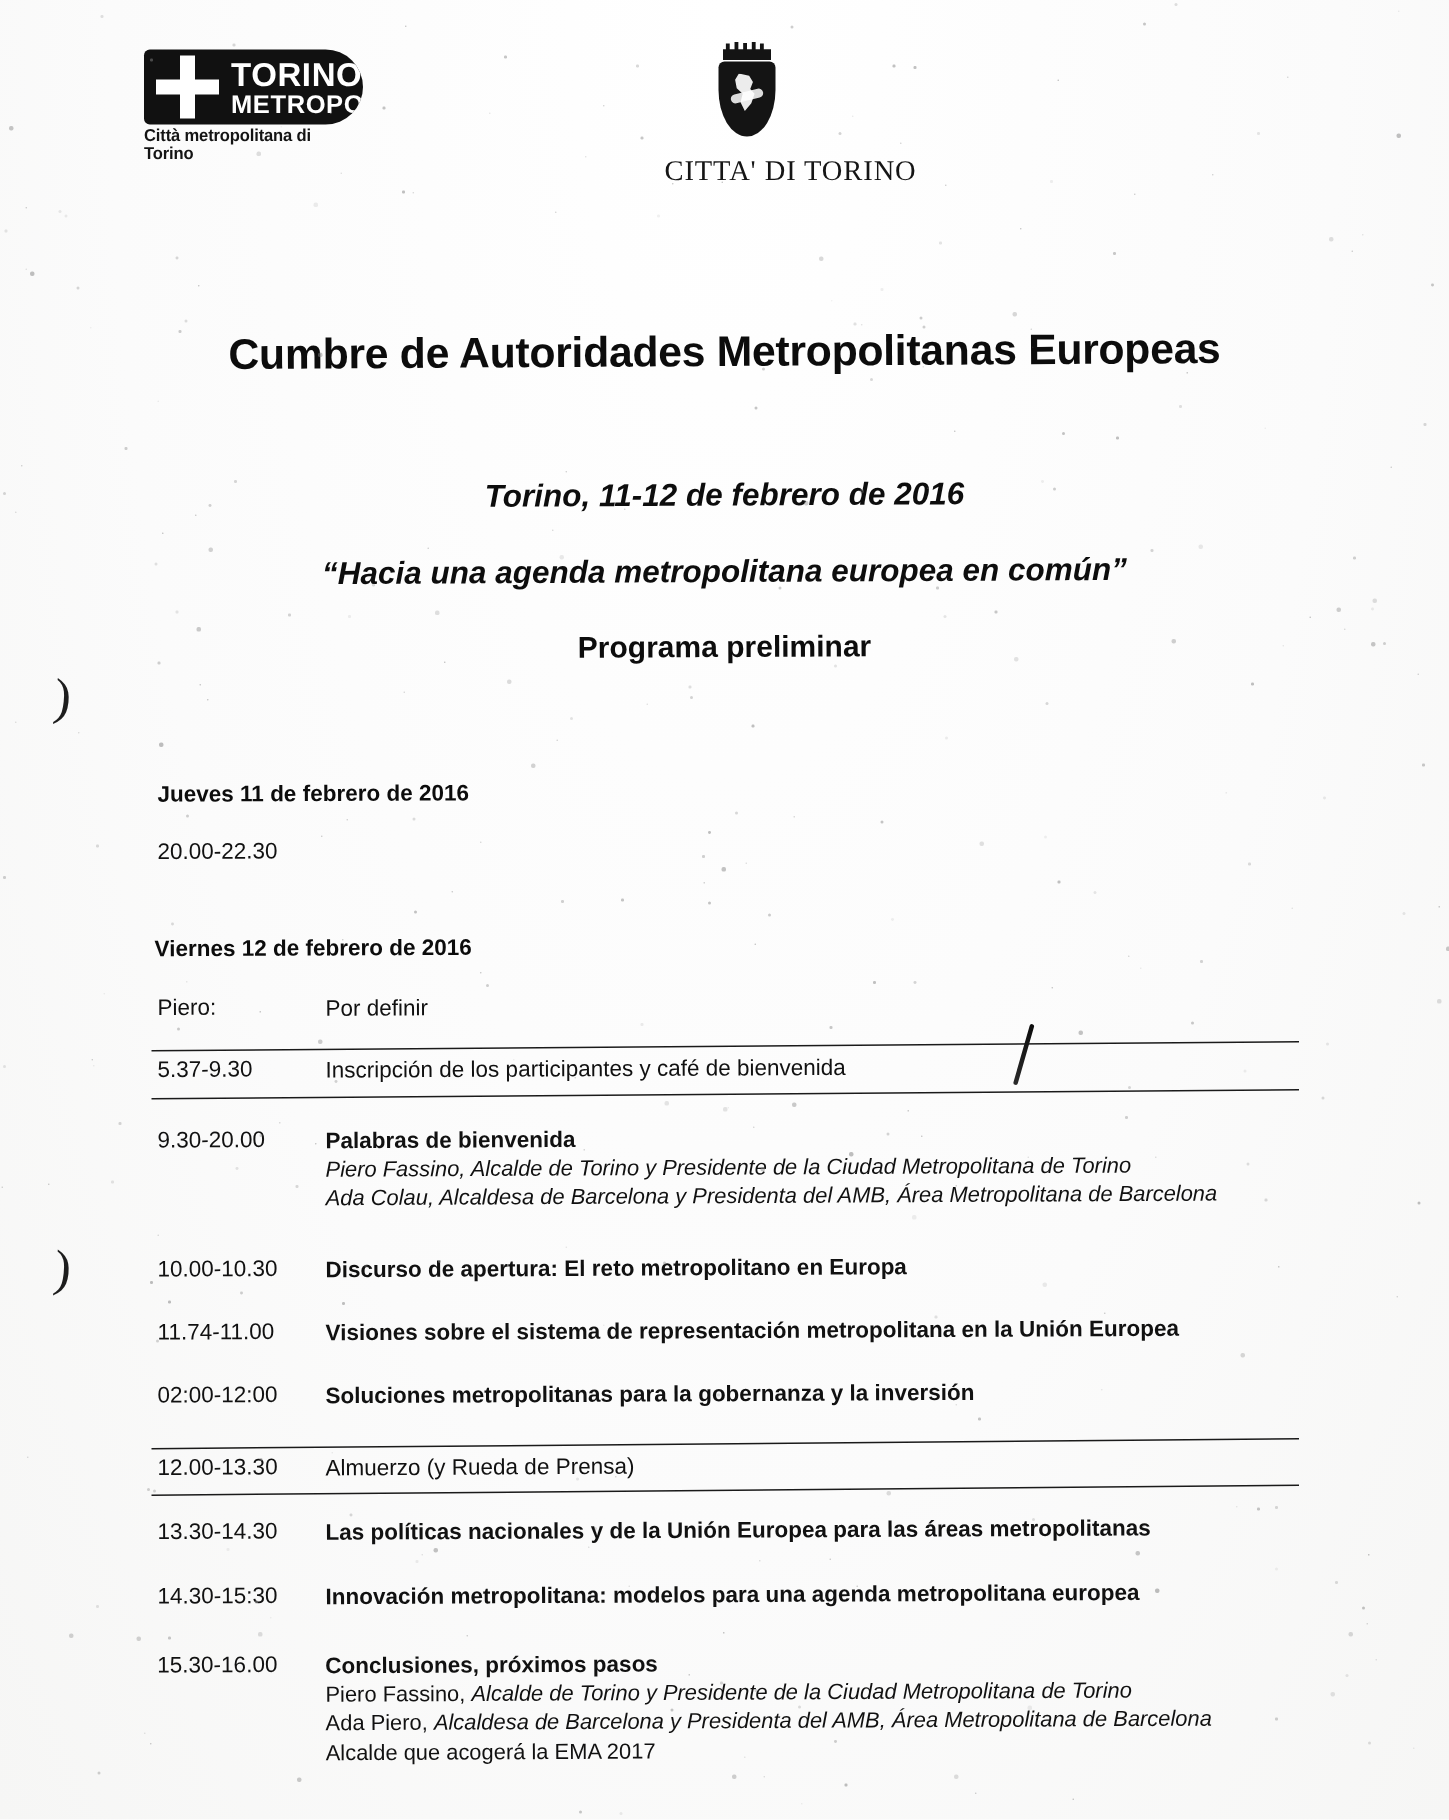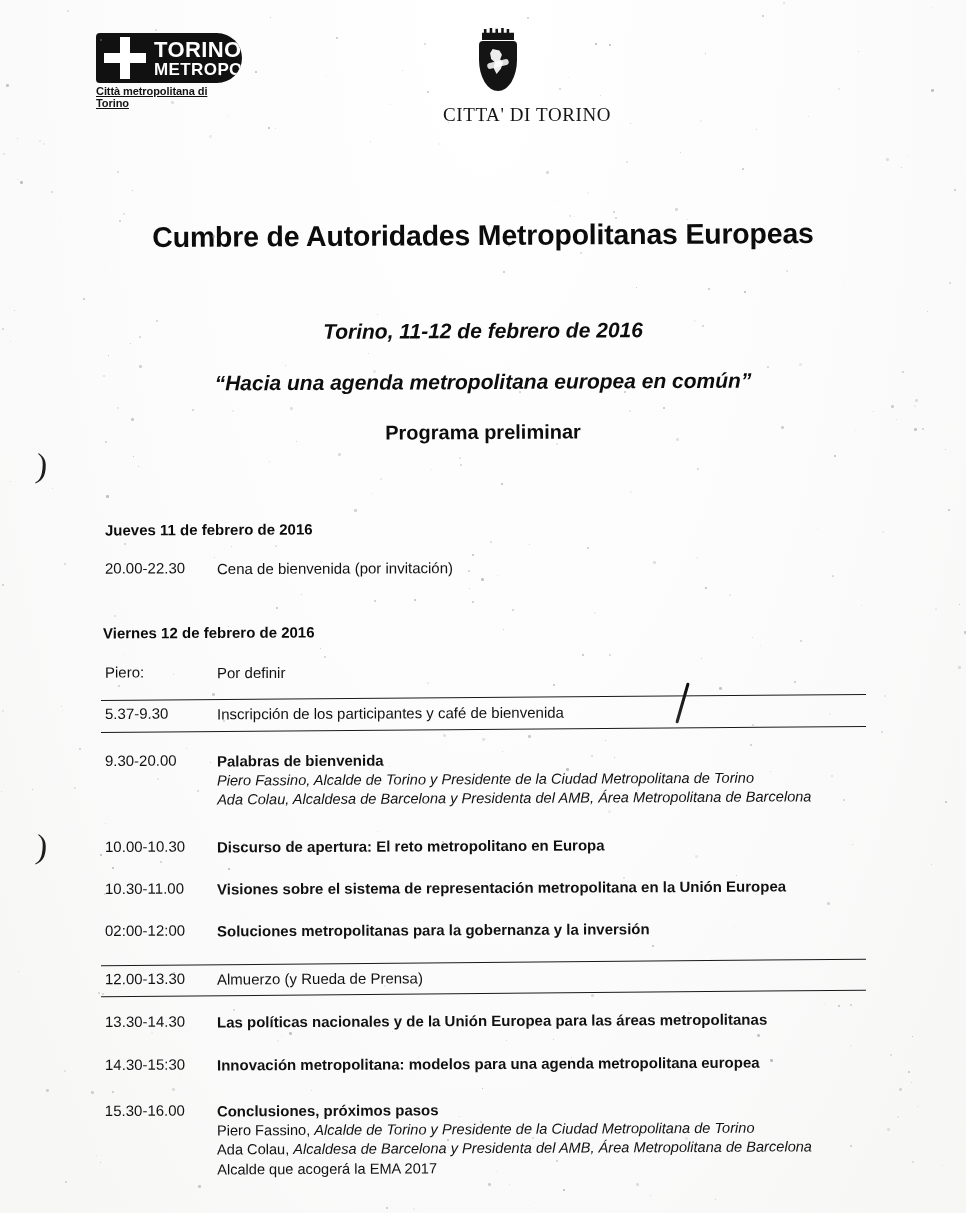--- a/index.html
+++ b/index.html
@@ -18,21 +18,21 @@
       radial-gradient(ellipse at 50% 0%, #ffffff 0%, #fbfbfb 60%, #f6f6f5 100%);
     overflow:hidden;
   }
   #speckle{position:absolute;inset:0;pointer-events:none;z-index:60;}
   #speckle i{position:absolute;display:block;background:#8d8d8d;border-radius:50%;}
 
   
   .logos{position:absolute;left:0;top:0;width:966px;height:140px;}
 
   
-  .tm{position:absolute;left:96px;top:33px;width:152px;text-decoration:underline;}
+  .tm{position:absolute;left:96px;top:33px;width:152px;}
   .tm-pill{
     position:relative;width:146px;height:50px;background:#111;
     border-radius:4px 26px 26px 4px;overflow:hidden;
   }
   .tm-cross{position:absolute;left:8px;top:4px;width:42px;height:42px;}
   .tm-cross:before,.tm-cross:after{
     content:"";position:absolute;background:#fff;
   }
   .tm-cross:before{left:16px;top:0;width:10px;height:42px;}
   .tm-cross:after{left:0;top:16px;width:42px;height:10px;}
@@ -181,23 +181,20 @@
   <div class="sub1">Torino, 11-12 de febrero de 2016</div>
   <div class="sub2">“Hacia una agenda metropolitana europea en común”</div>
   <div class="sub3">Programa preliminar</div>
 
   <div class="sched">
 
     <div class="dayhead" style="left:105px;top:521px;transform:rotate(-0.25deg);">Jueves 11 de febrero de 2016</div>
 
     <div class="row" style="left:105px;top:558px;width:760px;transform:rotate(-0.25deg);">
       <div class="t">20.00-22.30</div>
-      <div class="c">
-        <span class="reg" style="font-size:15px;">Cena de bienvenida (por invitación)</span>
-      </div>
     </div>
 
     <div class="dayhead" style="left:103px;top:624px;transform:rotate(-0.25deg);">Viernes 12 de febrero de 2016</div>
 
     <div class="row" style="left:105px;top:662px;width:760px;transform:rotate(-0.25deg);">
       <div class="t">Piero:</div>
       <div class="c">Por definir</div>
     </div>
 
     <div class="rule" style="left:101px;top:697px;width:765px;transform:rotate(-0.45deg);"></div>
@@ -221,21 +218,21 @@
     </div>
 
     <div class="row" style="left:105px;top:836px;width:790px;transform:rotate(-0.3deg);">
       <div class="t">10.00-10.30</div>
       <div class="c">
         <span class="b">Discurso de apertura: El reto metropolitano en Europa</span>
       </div>
     </div>
 
     <div class="row" style="left:105px;top:878px;width:790px;transform:rotate(-0.3deg);">
-      <div class="t">10.30-11.00</div>
+      <div class="t">11.74-11.00</div>
       <div class="c">
         <span class="b">Visiones sobre el sistema de representación metropolitana en la Unión Europea</span>
       </div>
     </div>
 
     <div class="row" style="left:105px;top:920px;width:790px;transform:rotate(-0.3deg);">
       <div class="t">02:00-12:00</div>
       <div class="c">
         <span class="b">Soluciones metropolitanas para la gobernanza y la inversión</span>
       </div>
@@ -264,21 +261,21 @@
       <div class="c">
         <span class="b">Innovación metropolitana: modelos para una agenda metropolitana europea</span>
       </div>
     </div>
 
     <div class="row" style="left:105px;top:1100px;width:790px;transform:rotate(-0.3deg);">
       <div class="t">15.30-16.00</div>
       <div class="c">
         <span class="b">Conclusiones, próximos pasos</span>
         <span class="reg"><span>Piero Fassino, </span><i>Alcalde de Torino y Presidente de la Ciudad Metropolitana de Torino</i></span>
-        <span class="reg"><span>Ada Colau, </span><i>Alcaldesa de Barcelona y Presidenta del AMB, Área Metropolitana de Barcelona</i></span>
+        <span class="reg"><span>Ada Piero, </span><i>Alcaldesa de Barcelona y Presidenta del AMB, Área Metropolitana de Barcelona</i></span>
         <span class="reg">Alcalde que acogerá la EMA 2017</span>
       </div>
     </div>
 
   </div>
 
   <div class="pen-slash"></div>
   <div class="pen-paren" style="left:36px;top:447px;transform:rotate(6deg);">)</div>
   <div class="pen-paren" style="left:36px;top:828px;transform:rotate(6deg);">)</div>
 

